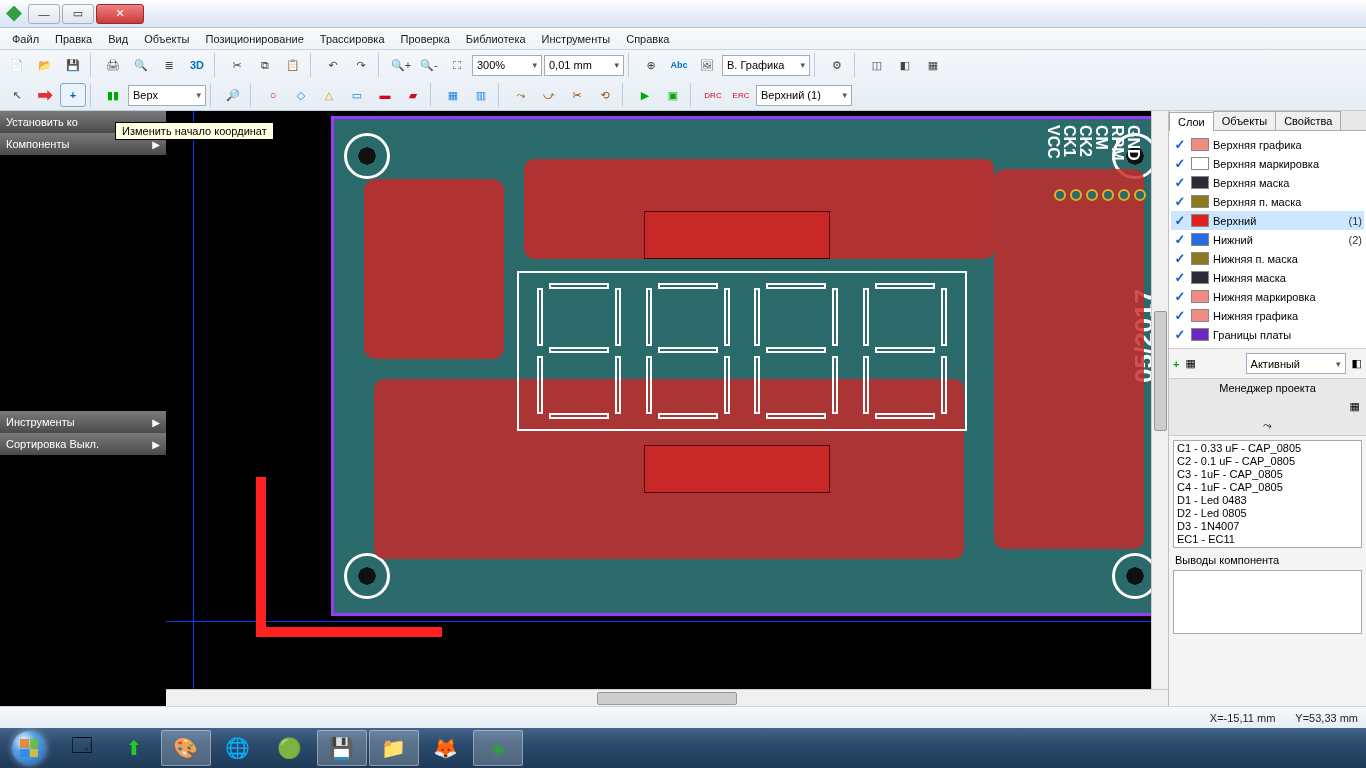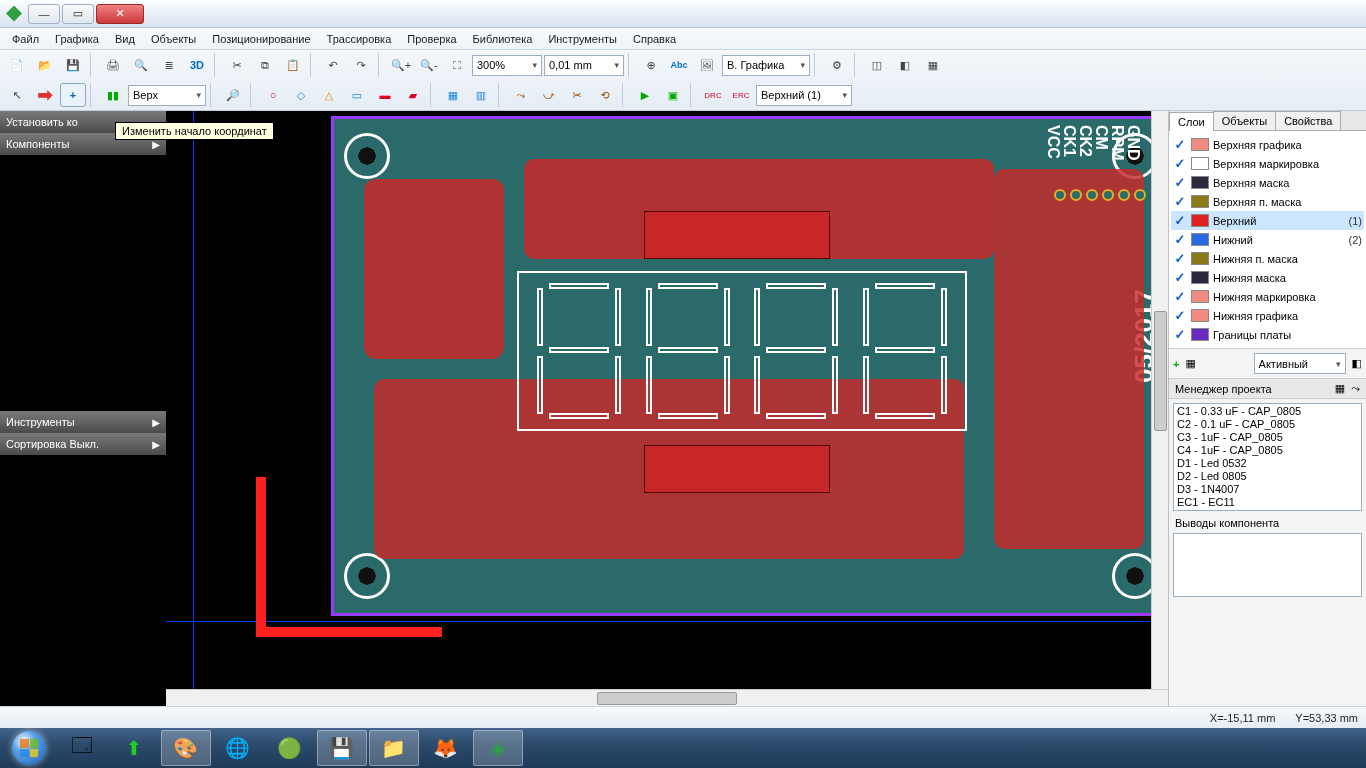--- a/index.html
+++ b/index.html
@@ -73,21 +73,21 @@
 .tab { padding:3px 8px; border:1px solid #aaa; border-bottom:none; background:#f0f0f0; margin-right:-1px; font-size:11px; }
 .tab.active { background:#fff; position:relative; top:1px; }
 .layers { padding:4px 2px; background:#fff; }
 .layer-row { display:flex; align-items:center; height:19px; gap:4px; padding:0 2px; }
 .layer-row.sel { background:#cde6ff; }
 .chk { color:#1560d0; font-size:13px; font-weight:bold; width:14px; text-align:center; }
 .swatch { width:18px; height:13px; border:1px solid #888; }
 .layer-name { flex:1; font-size:11px; white-space:nowrap; overflow:hidden; }
 .layer-num { font-size:11px; color:#333; }
 .layer-toolbar { display:flex; align-items:center; gap:6px; padding:4px; border-top:1px solid #ccc; border-bottom:1px solid #ccc; }
-.mgr-header { background:#e8e8e8; padding:3px 6px; border-bottom:1px solid #ccc; display:flex; align-items:center; gap:6px; }
+.mgr-header { background:#e8e8e8; padding:3px 6px; border-bottom:1px solid #ccc; display:flex; align-items:center; gap:6px;flex-direction:column; }
 .complist { background:#fff; border:1px solid #9aaec2; margin:4px; height:108px; overflow:auto; padding:1px 3px; font-size:11px; line-height:13px; }
 .pinout-label { padding:2px 6px; font-size:11px; }
 .pinout-box { background:#fff; border:1px solid #9aaec2; margin:2px 4px 4px; height:64px; }
 
 
 .statusbar { height:22px; background:linear-gradient(#f6f8fb,#e6edf5); border-top:1px solid #c8d4e0; display:flex; align-items:center; padding:0 8px; gap:20px; justify-content:flex-end; color:#222; }
 
 
 .taskbar { height:40px; background:linear-gradient(#43658c,#2c4a6b 40%,#1d3a58); display:flex; align-items:center; padding:0 2px; }
 .startbtn { width:54px; height:40px; display:flex; align-items:center; justify-content:center; }
@@ -106,21 +106,21 @@
   <div class="appicon"></div>
   <div class="winbtns">
     <div class="winbtn">—</div>
     <div class="winbtn">▭</div>
     <div class="winbtn close">✕</div>
   </div>
 </div>
 
 <div class="menubar">
   <div class="menuitem">Файл</div>
-  <div class="menuitem">Графика</div>
+  <div class="menuitem">Правка</div>
   <div class="menuitem">Вид</div>
   <div class="menuitem">Объекты</div>
   <div class="menuitem">Позиционирование</div>
   <div class="menuitem">Трассировка</div>
   <div class="menuitem">Проверка</div>
   <div class="menuitem">Библиотека</div>
   <div class="menuitem">Инструменты</div>
   <div class="menuitem">Справка</div>
 </div>
 
@@ -377,34 +377,34 @@
         <div class="layer-row">
           <span class="chk">✓</span>
     <span class="swatch" style="background:#6a2ac0"></span>
     <span class="layer-name">Границы платы</span>
     <span class="layer-num"></span>
         </div>
       </div>
     <div class="layer-toolbar">
       <span style="color:#0a0;font-weight:bold">+</span>
       <span>▦</span>
-      <div class="tcombo" style="width:92px;margin-left:auto">Активный</div>
+      <div class="tcombo" style="width:100px;margin-left:auto">Активный</div>
       <span>◧</span>
     </div>
     <div class="mgr-header">
       <span>Менеджер проекта</span>
       <span style="margin-left:auto">▦</span>
       <span>⤳</span>
     </div>
     <div class="complist" id="comp-list">
         <div>C1 - 0.33 uF - CAP_0805</div>
         <div>C2 - 0.1 uF - CAP_0805</div>
         <div>C3 - 1uF - CAP_0805</div>
         <div>C4 - 1uF - CAP_0805</div>
-        <div>D1 - Led 0532</div>
+        <div>D1 - Led 0483</div>
         <div>D2 - Led 0805</div>
         <div>D3 - 1N4007</div>
         <div>EC1 - EC11</div>
       </div>
     <div class="pinout-label">Выводы компонента</div>
     <div class="pinout-box"></div>
   </div>
 </div>
 
 <div class="statusbar">

